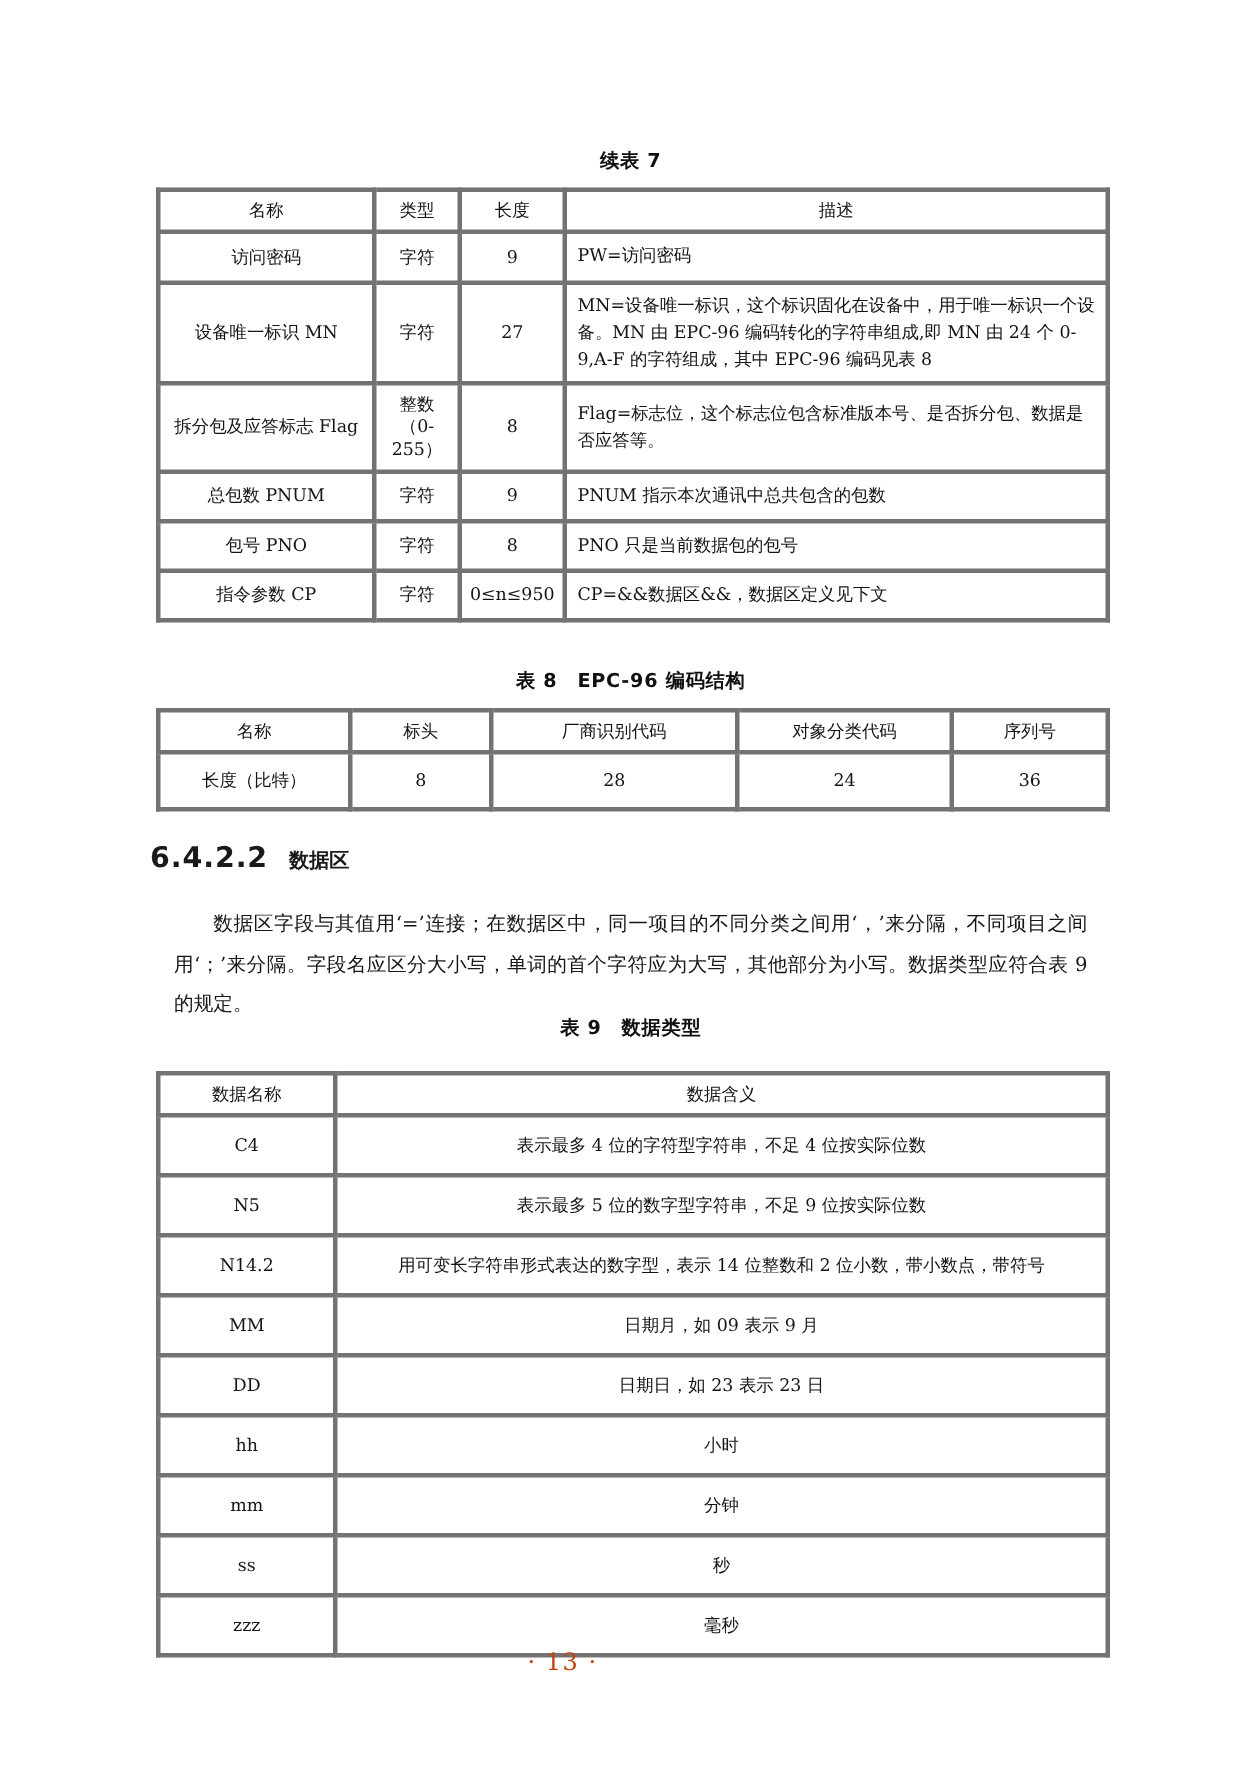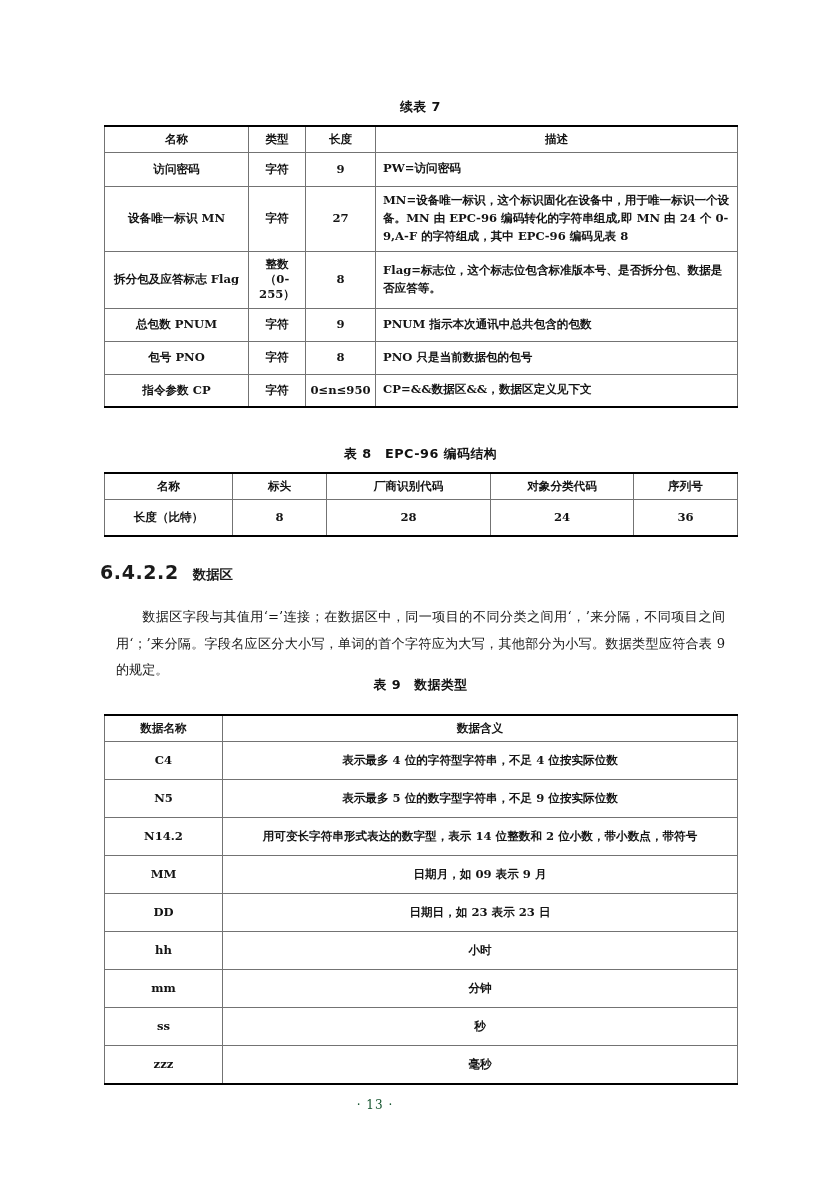--- a/index.html
+++ b/index.html
@@ -24,22 +24,22 @@
   }
 
   
   .doc-table {
     border-collapse: collapse;
     table-layout: fixed;
     width: 633px;
     background: #fff;
   }
   .doc-table td, .doc-table th {
-    border: 1px solid #737373;
-    font-weight: bold;
+    border: 3px solid #737373;
+    font-weight: normal;
     font-size: 11.6px;
     line-height: 1.45;
     padding: 4px 5px;
     vertical-align: middle;
     color: #141414;
   }
   .doc-table.thick {
     border-top: 2.2px solid #000;
     border-bottom: 2.2px solid #000;
     border-left: 1.4px solid #000;
@@ -84,24 +84,24 @@
   .body-para {
     font-size: 13.1px;
     line-height: 2.03;
     text-align: justify;
     text-justify: inter-ideograph;
     text-indent: 2em;
     color: #161616;
   }
   .footer-num {
     text-align: center;
-    font-size: 12px;
+    font-size: 16px;
     letter-spacing: 1px;
     padding-right: 90px;
-    color: #14532d;
+    color: #c2410c;
   }
 
   
   .t7 col.c0 { width: 144px; }
   .t7 col.c1 { width: 57px; }
   .t7 col.c2 { width: 70px; }
   .t7 col.c3 { width: 362px; }
   .t7 td { padding: 5px 4px; }
   .t7 td.lft { padding-left: 7px; line-height: 1.55; }
 

